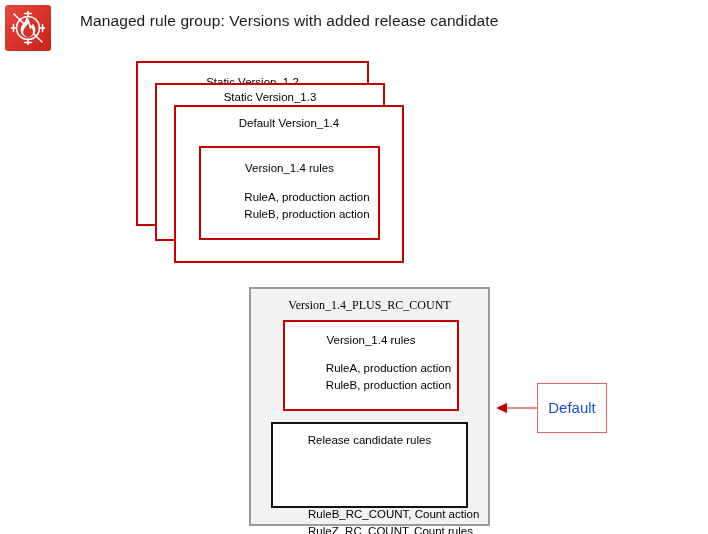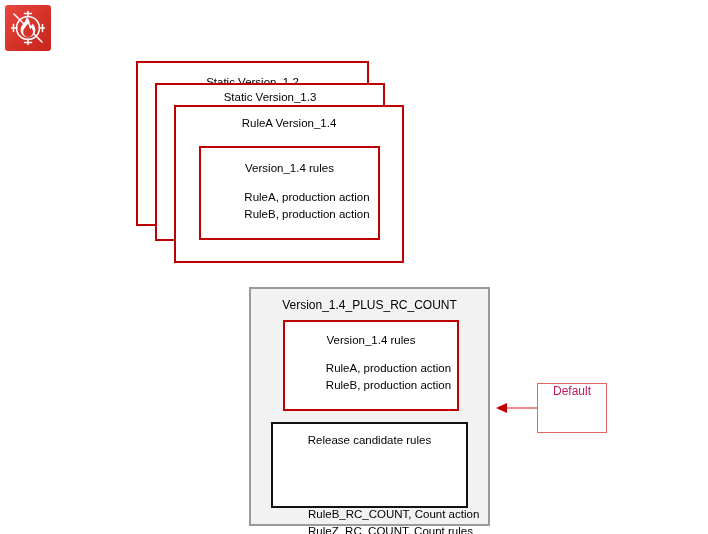--- a/index.html
+++ b/index.html
@@ -102,21 +102,21 @@
     z-index: 6;
   }
   #rules-box-top .box-title { top: 13px; }
   #rules-box-top .box-lines { top: 41px; }
 
   
   #rc-container {
     left: 249px; top: 287px; width: 241px; height: 239px;
     z-index: 2;
   }
-  #rc-container > .box-title { top: 9px; font-size: 12px; }
+  #rc-container > .box-title { top: 9px; font-size: 12px; font-family: Liberation Serif, serif; }
 
   #rules-box-bottom {
     left: 283px; top: 320px; width: 176px; height: 91px;
     z-index: 3;
   }
   #rules-box-bottom .box-title { top: 11px; }
   #rules-box-bottom .box-lines { top: 38px; }
 
   #rc-rules-box {
     left: 271px; top: 422px; width: 197px; height: 86px;
@@ -125,23 +125,23 @@
   #rc-rules-box .box-title { top: 9px; }
   #rc-rules-box .box-lines { top: 35px; margin-top: 47px; }
 
   
   #default-box {
     left: 537px; top: 383px; width: 70px; height: 50px;
     border: 1.5px solid #e06666;
     z-index: 4;
   }
   #default-box .box-title {
-    top: 0;
-    font-size: 12px;
-    color: #be185d;
+    top: 16px;
+    font-size: 15px;
+    color: #1d4ed8;
   }
 
   #default-arrow {
     position: absolute;
     left: 494px;
     top: 398px;
     width: 46px;
     height: 20px;
     z-index: 4;
   }
@@ -163,31 +163,32 @@
         <line x1="19.5" y1="37.5" x2="26.5" y2="37.5"></line>
         <line x1="8.5" y1="19.5" x2="8.5" y2="26.5"></line>
         <line x1="37.5" y1="19.5" x2="37.5" y2="26.5"></line>
         <line x1="9" y1="9" x2="37" y2="37"></line>
       </g>
       <path d="M23 13.5 c 2.6 3.2 1.1 5.0 2.6 6.6 c 1.1 1.2 2.0 -0.2 1.9 -1.5 c 2.0 2.0 2.8 4.3 2.8 6.3 c 0 4.2 -3.3 7.4 -7.3 7.4 c -4.0 0 -7.3 -3.2 -7.3 -7.4 c 0 -4.3 3.3 -6.4 4.6 -9.1 c 0.6 -1.2 0.9 -2.2 0.9 -3.1 c 0.6 0.2 1.2 0.5 1.8 0.8 z" fill="#ffffff"></path>
       <path d="M23 18.8 c 1.7 2.3 0.9 3.6 1.9 4.8 c 0.7 0.8 1.4 -0.1 1.3 -1.0 c 1.3 1.4 1.8 2.9 1.8 4.3 c 0 2.9 -2.2 5.0 -4.9 5.0 c -2.7 0 -4.9 -2.1 -4.9 -5.0 c 0 -2.9 2.2 -4.3 3.1 -6.2 z" fill="#d6332b"></path>
     </svg>
   </div>
 
+  <div id="page-title">Managed rule group: Versions with added release candidate</div>
 
   <div class="box box-red" id="card-v12">
     <div class="box-title">Static Version_1.2</div>
   </div>
 
   <div class="box box-red" id="card-v13">
     <div class="box-title">Static Version_1.3</div>
   </div>
 
   <div class="box box-red" id="card-v14">
-    <div class="box-title">RuleA Version_1.4</div>
+    <div class="box-title">Default Version_1.4</div>
   </div>
 
   <div class="box box-red" id="rules-box-top">
     <div class="box-title">Version_1.4 rules</div>
     <div class="box-lines">
       <div>RuleA, production action</div>
       <div>RuleB, production action</div>
     </div>
   </div>
 

